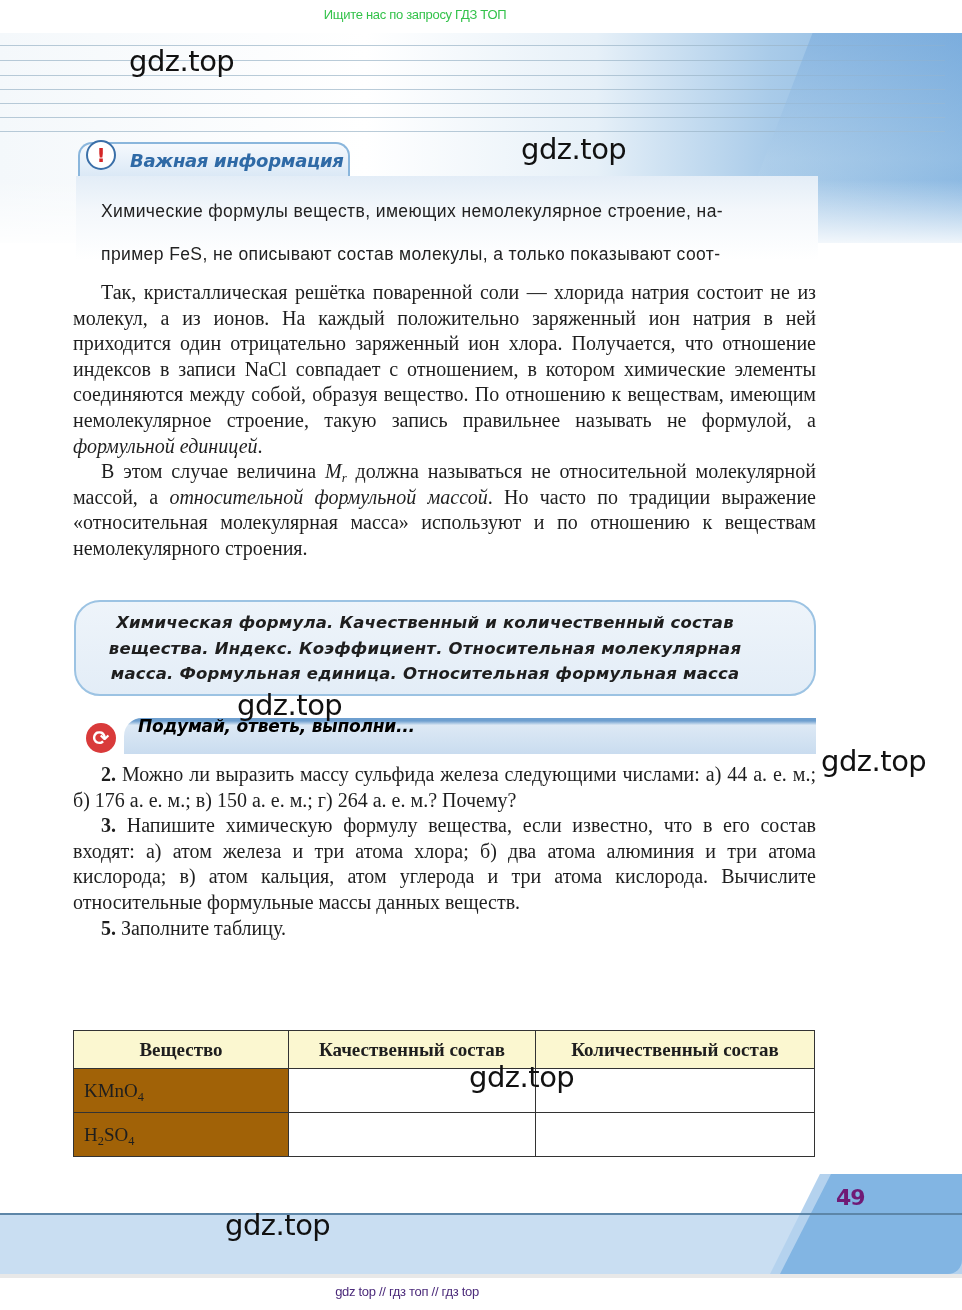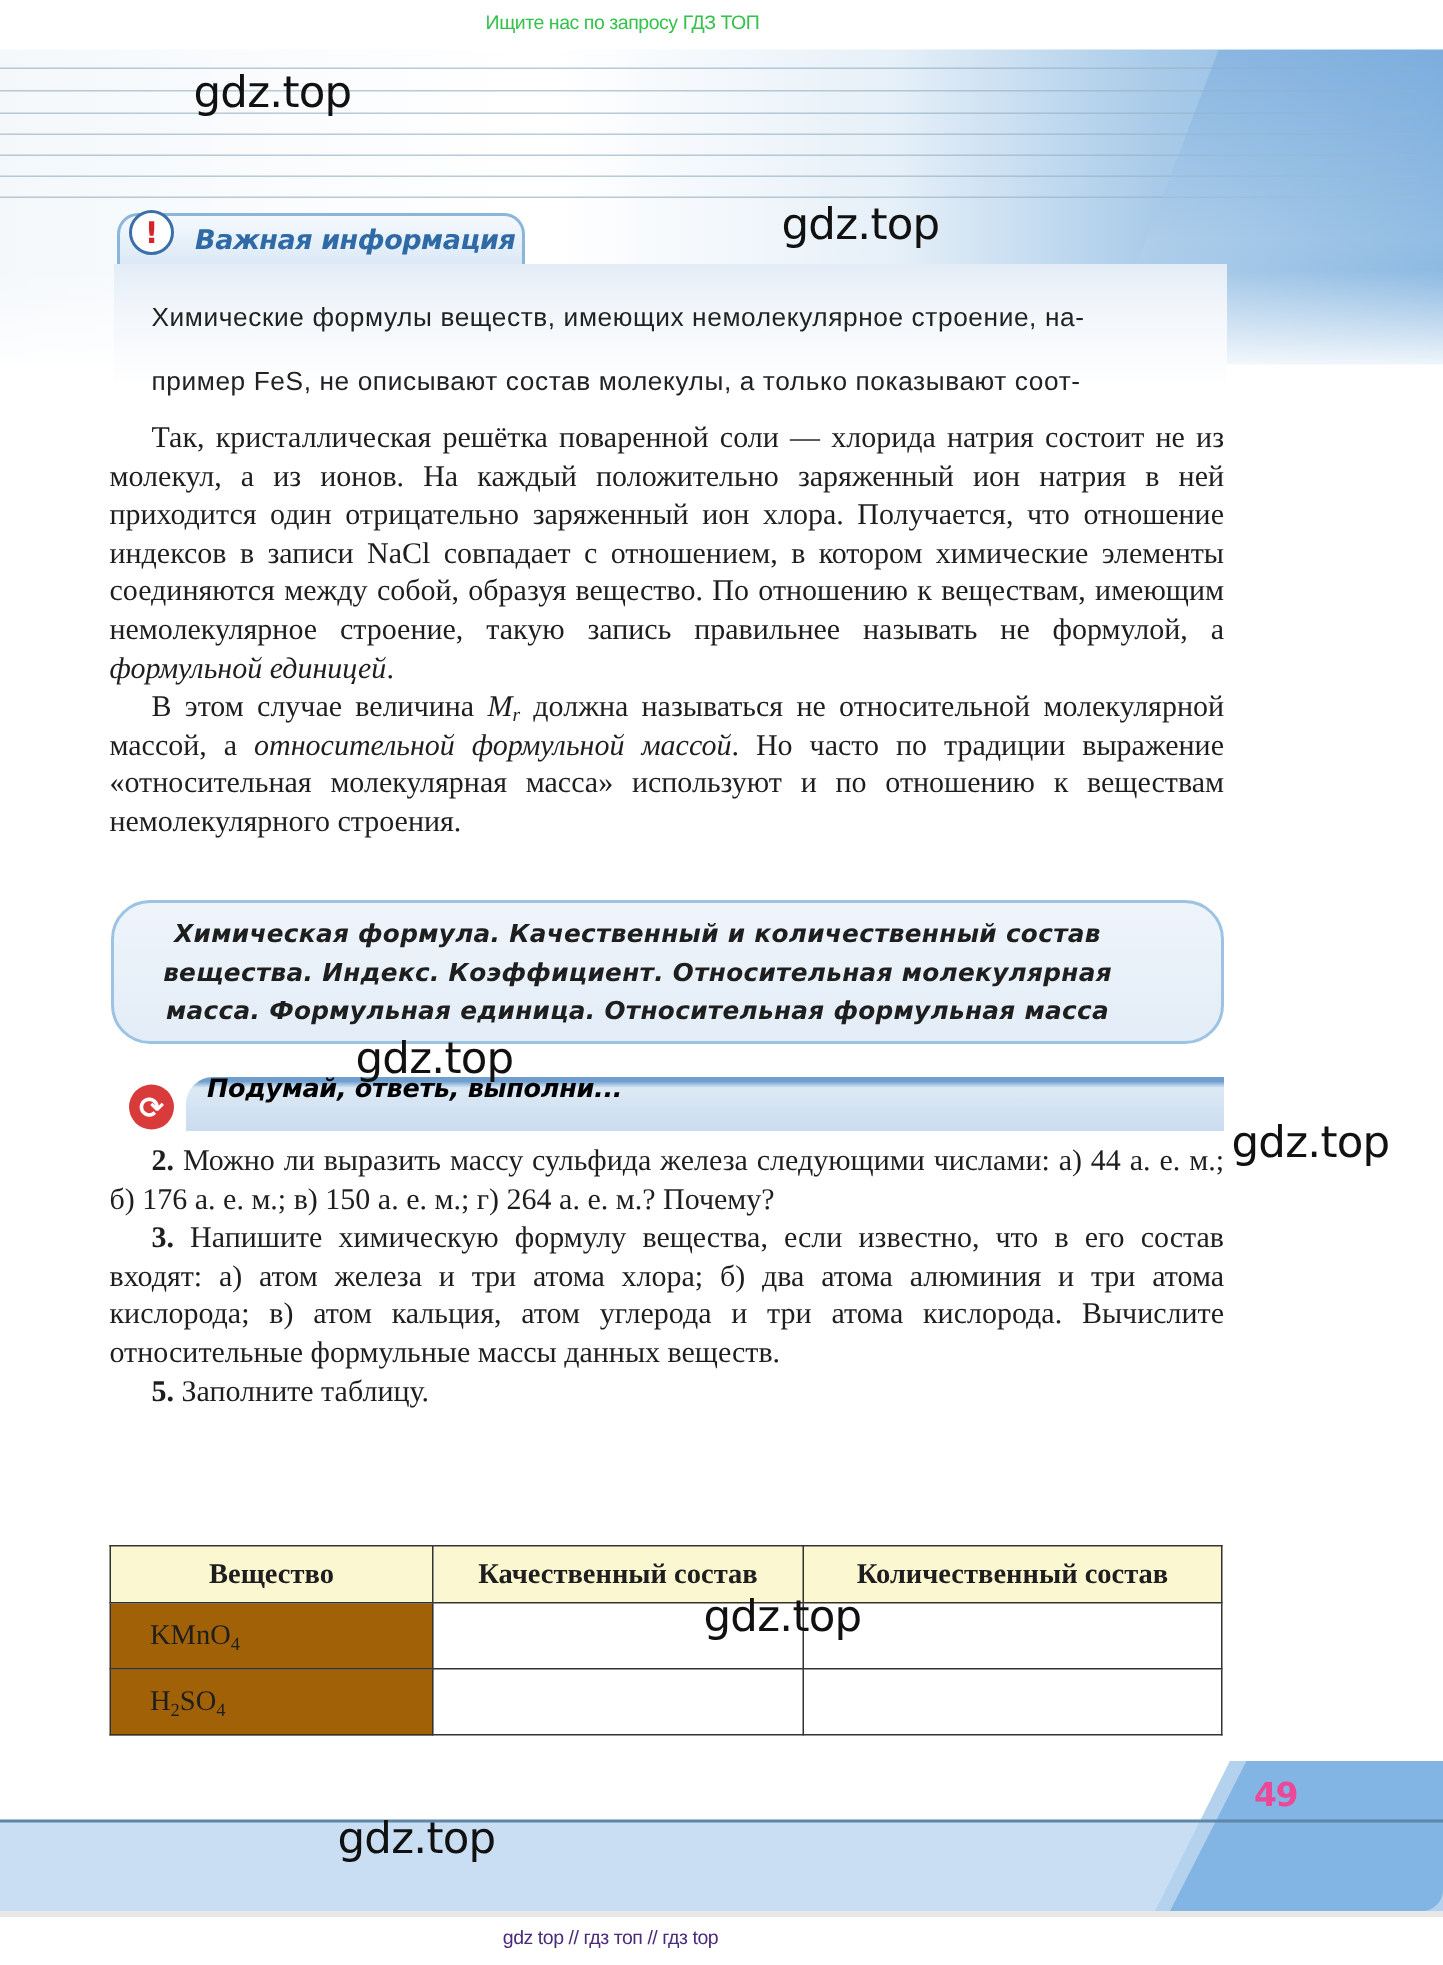--- a/index.html
+++ b/index.html
@@ -114,21 +114,21 @@
   .questions .q { text-indent: 28px; }
   .questions b { font-weight: bold; }
   sub { font-size: 0.65em; vertical-align: -0.3em; line-height: 0; }
 
   
   .task-table {
     left: 73px; top: 1030px; width: 742px; border-collapse: collapse;
     font-size: 19px; color: #1e1e1e;
   }
   .task-table td, .task-table th {
-    border: 1.5px solid #333; height: 42px; box-sizing: border-box; padding: 0 26px;
+    border: 1.5px solid #333; height: 42px; box-sizing: border-box; padding: 0 10px;
   }
   .task-table th { background: #fbf7d0; font-weight: bold; height: 38px; }
   .task-table td.sub-cell { background: #a16207; text-align: left; height: 44px; }
   .task-table td { background: #fff; }
 
   
   .footer-band {
     left: 0; top: 1214px; width: 962px; height: 60px;
     background: #c9def2; border-bottom-right-radius: 14px;
   }
@@ -137,21 +137,21 @@
     left: 780px; top: 1174px; width: 182px; height: 100px;
     background: #82b5e3; clip-path: polygon(28% 0, 100% 0, 100% 100%, 0 100%);
     border-bottom-right-radius: 14px;
   }
   .page-tab-light {
     left: 770px; top: 1174px; width: 192px; height: 100px;
     background: #b4d2ee; clip-path: polygon(26% 0, 100% 0, 100% 100%, 0 100%);
   }
   .page-number {
     left: 836px; top: 1185px; font-family: "DejaVu Sans", sans-serif; font-weight: bold;
-    font-size: 22px; color: #ec4899; letter-spacing: -1px; text-align: center;
+    font-size: 22px; color: #701a75; letter-spacing: -1px; text-align: center;
   }
   .footer-shadow { left: 0; top: 1274px; width: 962px; height: 4px; background: #e8e8e8; }
   .bottom-links {
     left: 0; top: 1284px; width: 814px; text-align: center;
     font-family: "Liberation Sans", sans-serif; font-size: 13px; color: #4b2a7a;
     letter-spacing: -0.3px;
   }
 </style>
 </head>
 <body>

